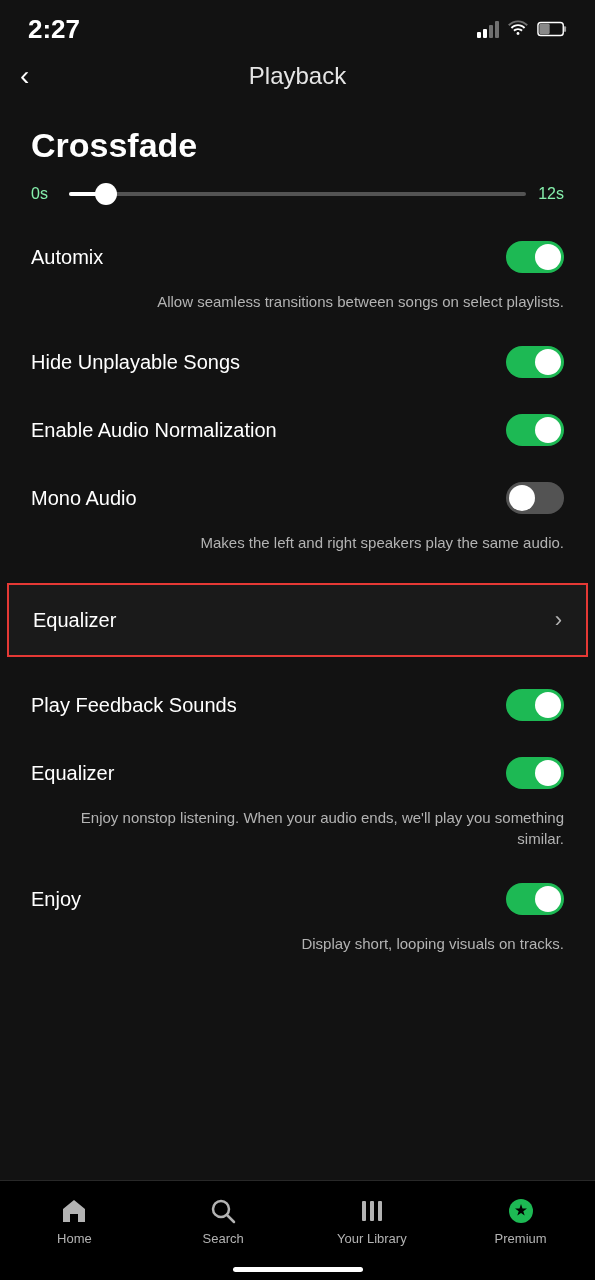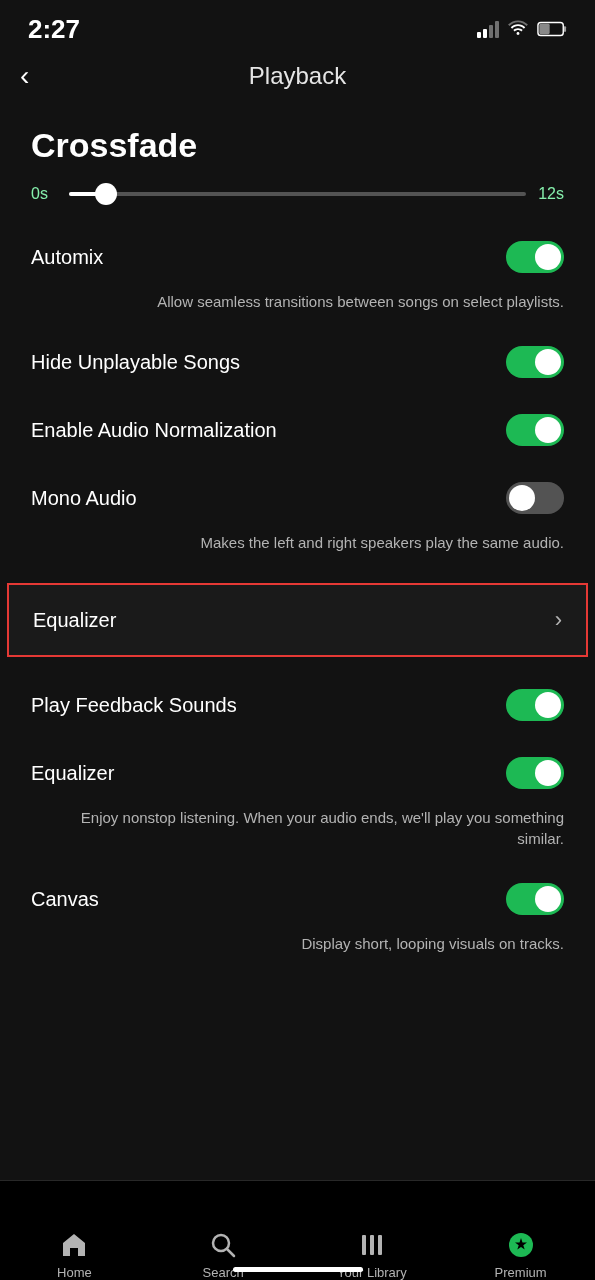--- a/index.html
+++ b/index.html
@@ -195,23 +195,23 @@
     
     .bottom-nav {
       position: absolute;
       bottom: 0;
       left: 0;
       right: 0;
       background: #000;
       border-top: 1px solid #282828;
       height: 100px;
       display: flex;
-      align-items: flex-end;
+      align-items: flex-start;
       justify-content: space-around;
-      padding-top: 8px;
+      padding-top: 16px;
     }
     .nav-item {
       display: flex;
       flex-direction: column;
       align-items: center;
       gap: 6px;
       cursor: pointer;
       width: 25%;
     }
     .nav-icon {
@@ -331,21 +331,21 @@
 
   <div class="setting-row">
     <span class="setting-label">Equalizer</span>
     <div class="toggle on">
       <div class="toggle-knob"></div>
     </div>
   </div>
   <p class="setting-desc">Enjoy nonstop listening. When your audio ends, we'll play you something similar.</p>
 
   <div class="setting-row">
-    <span class="setting-label">Canvas</span>
+    <span class="setting-label">Enjoy</span>
     <div class="toggle on">
       <div class="toggle-knob"></div>
     </div>
   </div>
   <p class="setting-desc">Display short, looping visuals on tracks.</p>
 
 </div>
 
 <div class="bottom-nav">
 

